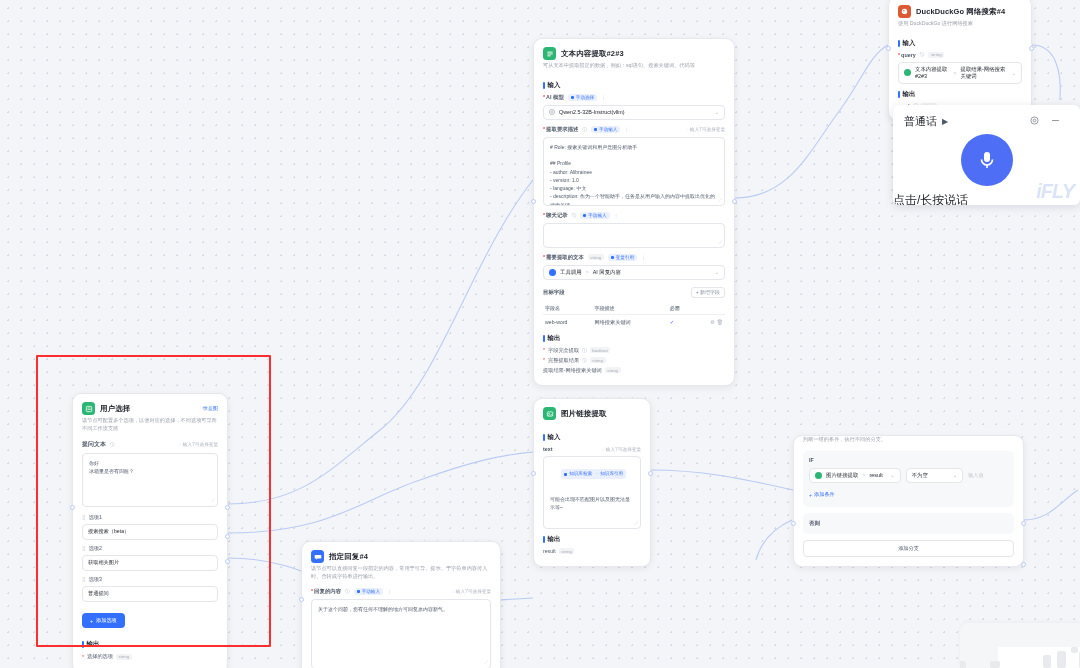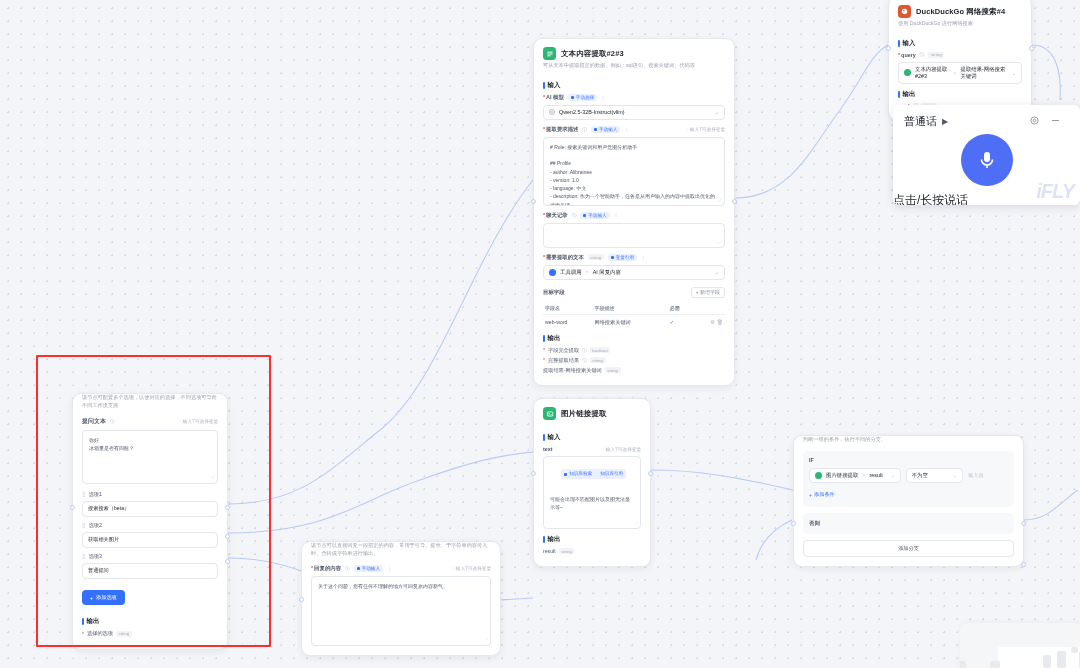--- a/index.html
+++ b/index.html
@@ -280,20 +280,31 @@
           <span>result</span>
           <span class="muted">ⓘ</span>
           <span class="type">string</span>
         </div>
     </div>
     <span class="port l" style="top:49px;"></span>
     <span class="port r" style="top:49px;"></span>
   </div>
 
   <div class="node" style="left:72px;top:393px;width:156px;">
+    <div class="nhead">
+      <span class="nicon" style="background:#2bb673">
+        <svg width="8" height="8" viewBox="0 0 12 12">
+            <rect x="2" y="2" width="8" height="8" rx="1.4" fill="none" stroke="#fff" stroke-width="1.2"></rect>
+            <rect x="3.6" y="4" width="4.8" height="1" fill="#fff"></rect>
+            <rect x="3.6" y="6.4" width="4.8" height="1" fill="#fff"></rect>
+          </svg>
+      </span>
+      <span class="ntitle">用户选择</span>
+      <span class="nbadge">示意图</span>
+    </div>
     <div class="nsub">该节点可配置多个选项，以便对应的选择，不同选项可导向不同工作流支路</div>
 
     <div class="sect">
       <div class="fieldrow">
         <span class="flabel" style="font-size:6px;">提问文本</span>
         <span class="muted">ⓘ</span>
         <span class="muted right">◌ <span>输入'/'可选择变量</span></span>
       </div>
       <div class="textarea" style="height:42px;margin-bottom:7px;"><span>你好
 冰箱里是否有四瓶？</span><span class="resize">⟋</span></div>
@@ -362,20 +373,28 @@
       <div class="outrow">
           <span>result</span>
           <span class="type">string</span>
         </div>
     </div>
     <span class="port l" style="top:72px;"></span>
     <span class="port r" style="top:72px;"></span>
   </div>
 
   <div class="node" style="left:301px;top:541px;width:200px;">
+    <div class="nhead">
+      <span class="nicon" style="background:#3370ff">
+        <svg width="8" height="8" viewBox="0 0 12 12">
+            <path d="M2 3 h8 a1 1 0 0 1 1 1 v3.4 a1 1 0 0 1 -1 1 h-4.6 L3.4 10.2 V8.4 H2 a1 1 0 0 1 -1 -1 V4 a1 1 0 0 1 1 -1 z" fill="#fff"></path>
+          </svg>
+      </span>
+      <span class="ntitle">指定回复#4</span>
+    </div>
     <div class="nsub">该节点可以直接回复一段指定的内容，常用于引导、提示、于字符串内容传入时、合转成字符串进行输出。</div>
     <div class="sect" style="padding-bottom:9px;">
       <div class="fieldrow">
         <span class="flabel req">回复的内容</span>
         <span class="muted">ⓘ</span>
         <span class="chip">
             <i class="chipdot"></i>
             <span>手动输入</span>
           </span>
         <span class="muted">⋮</span>

